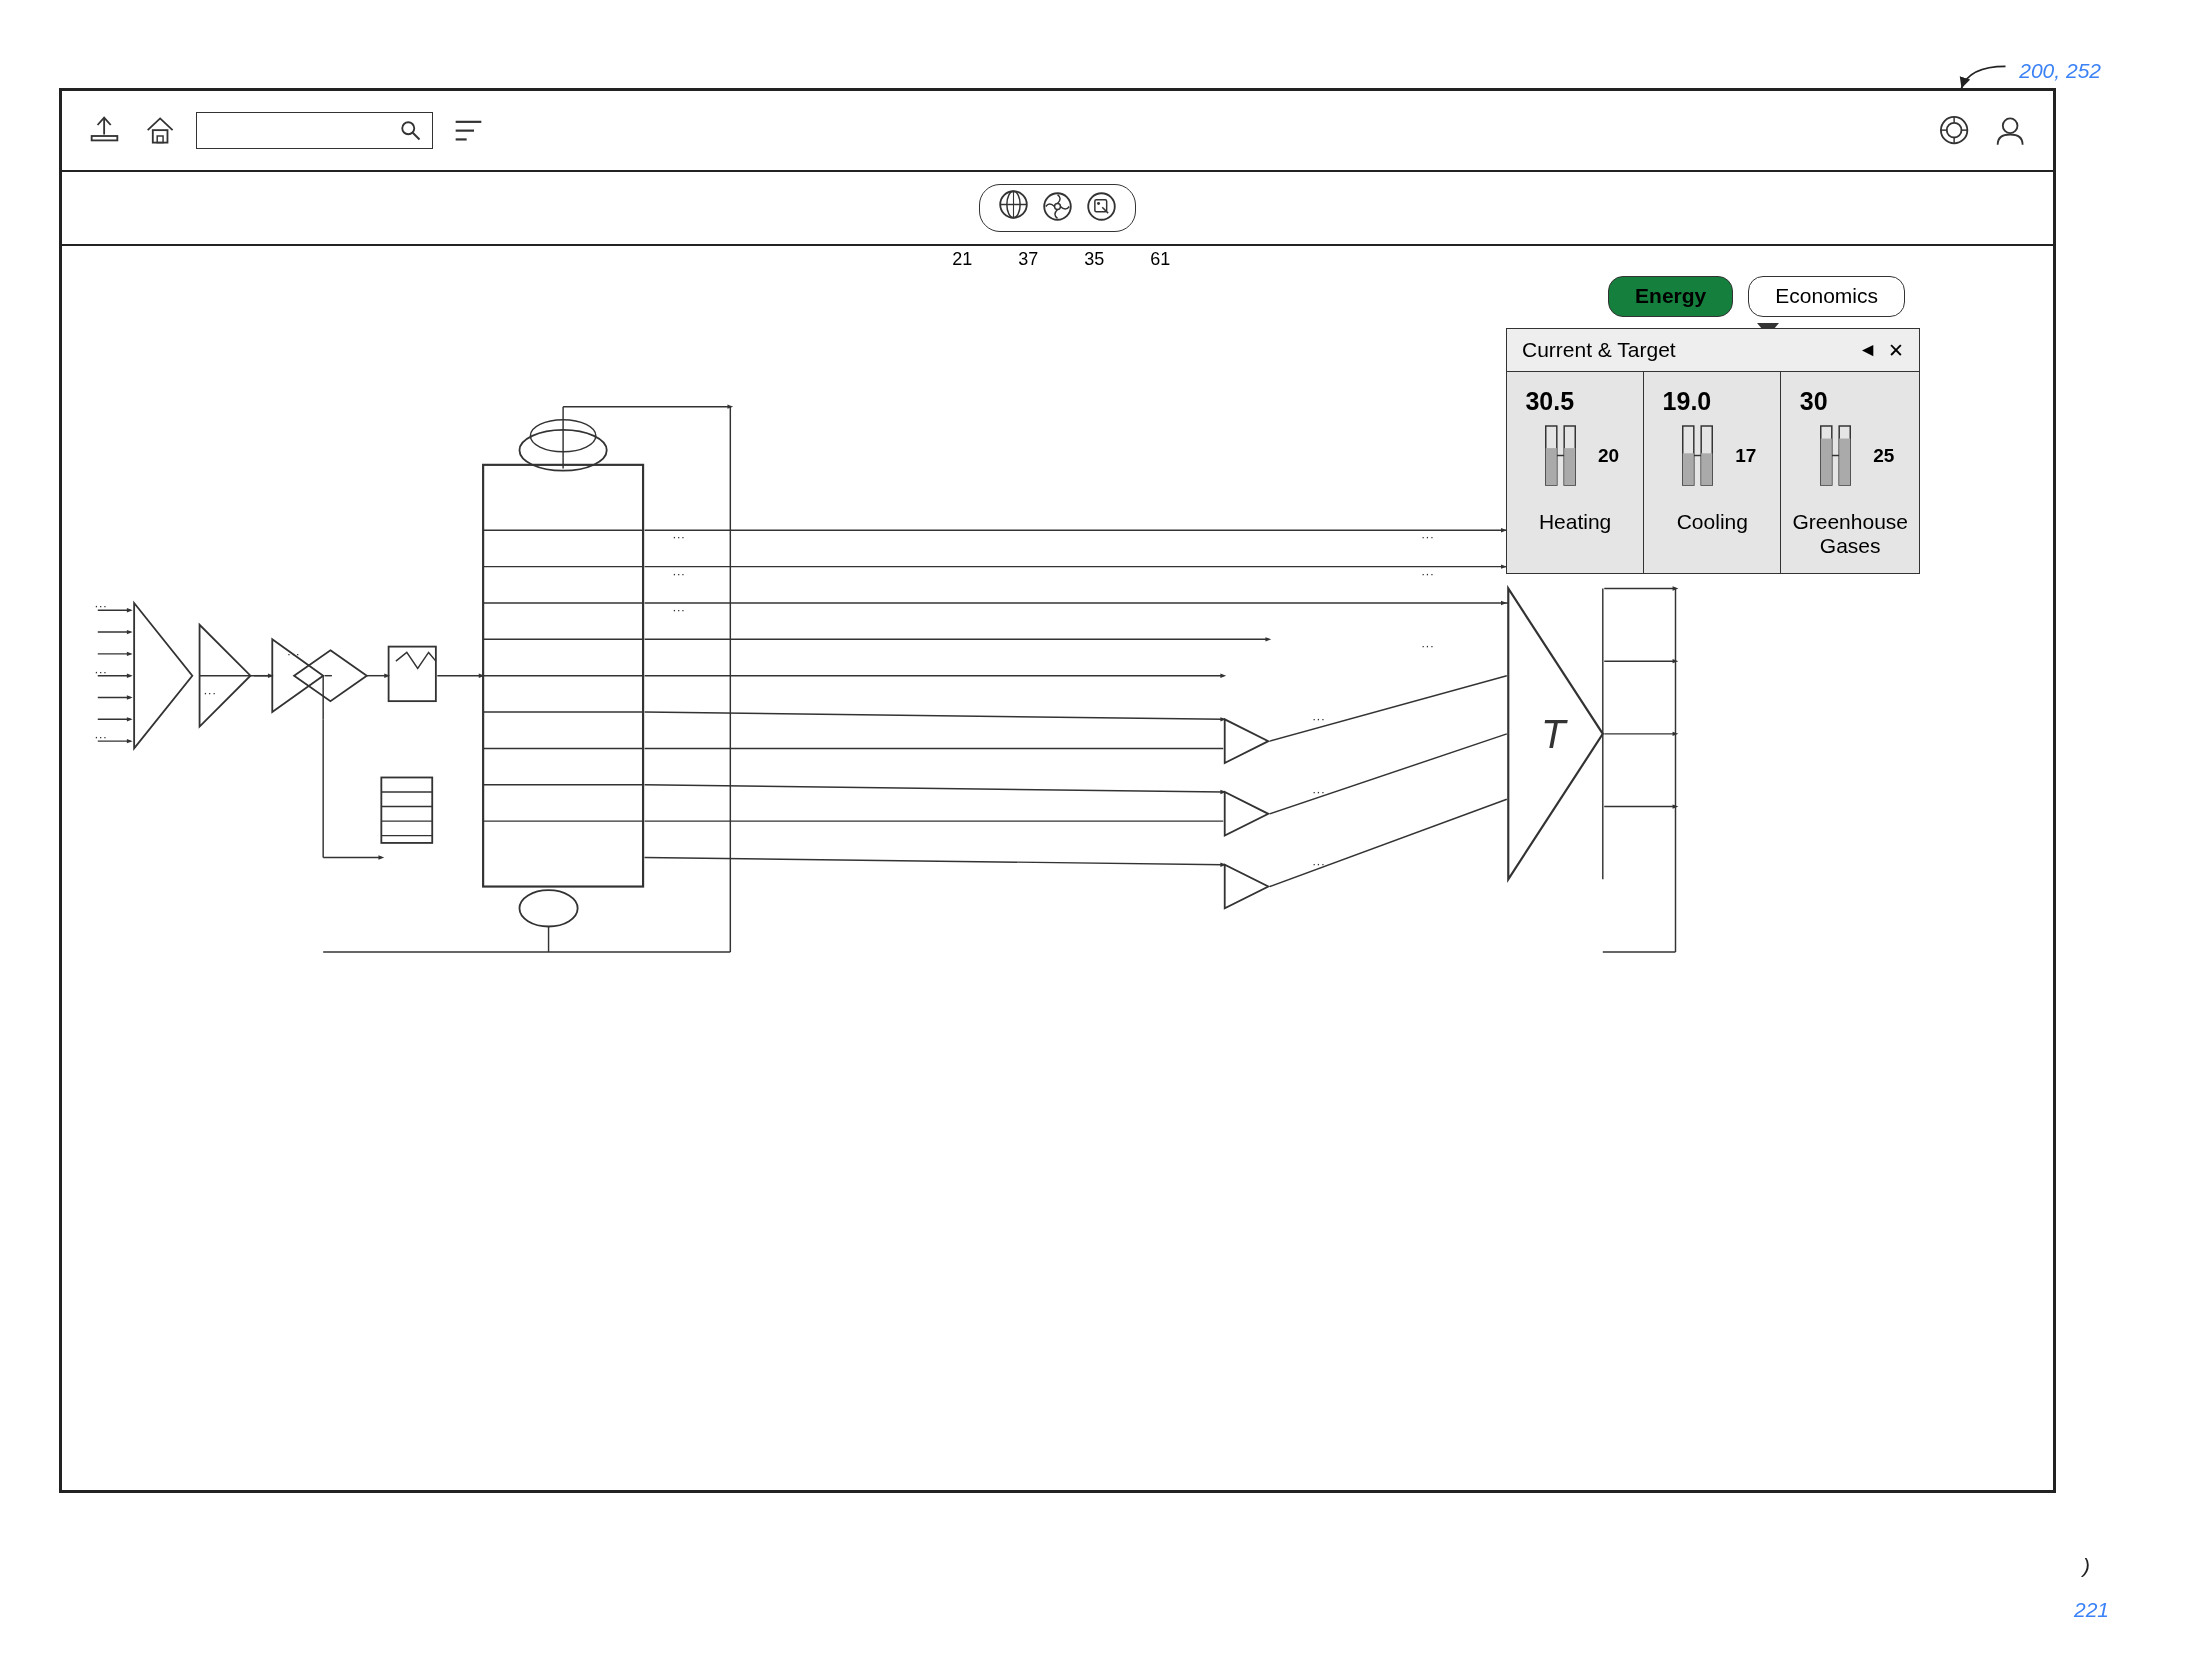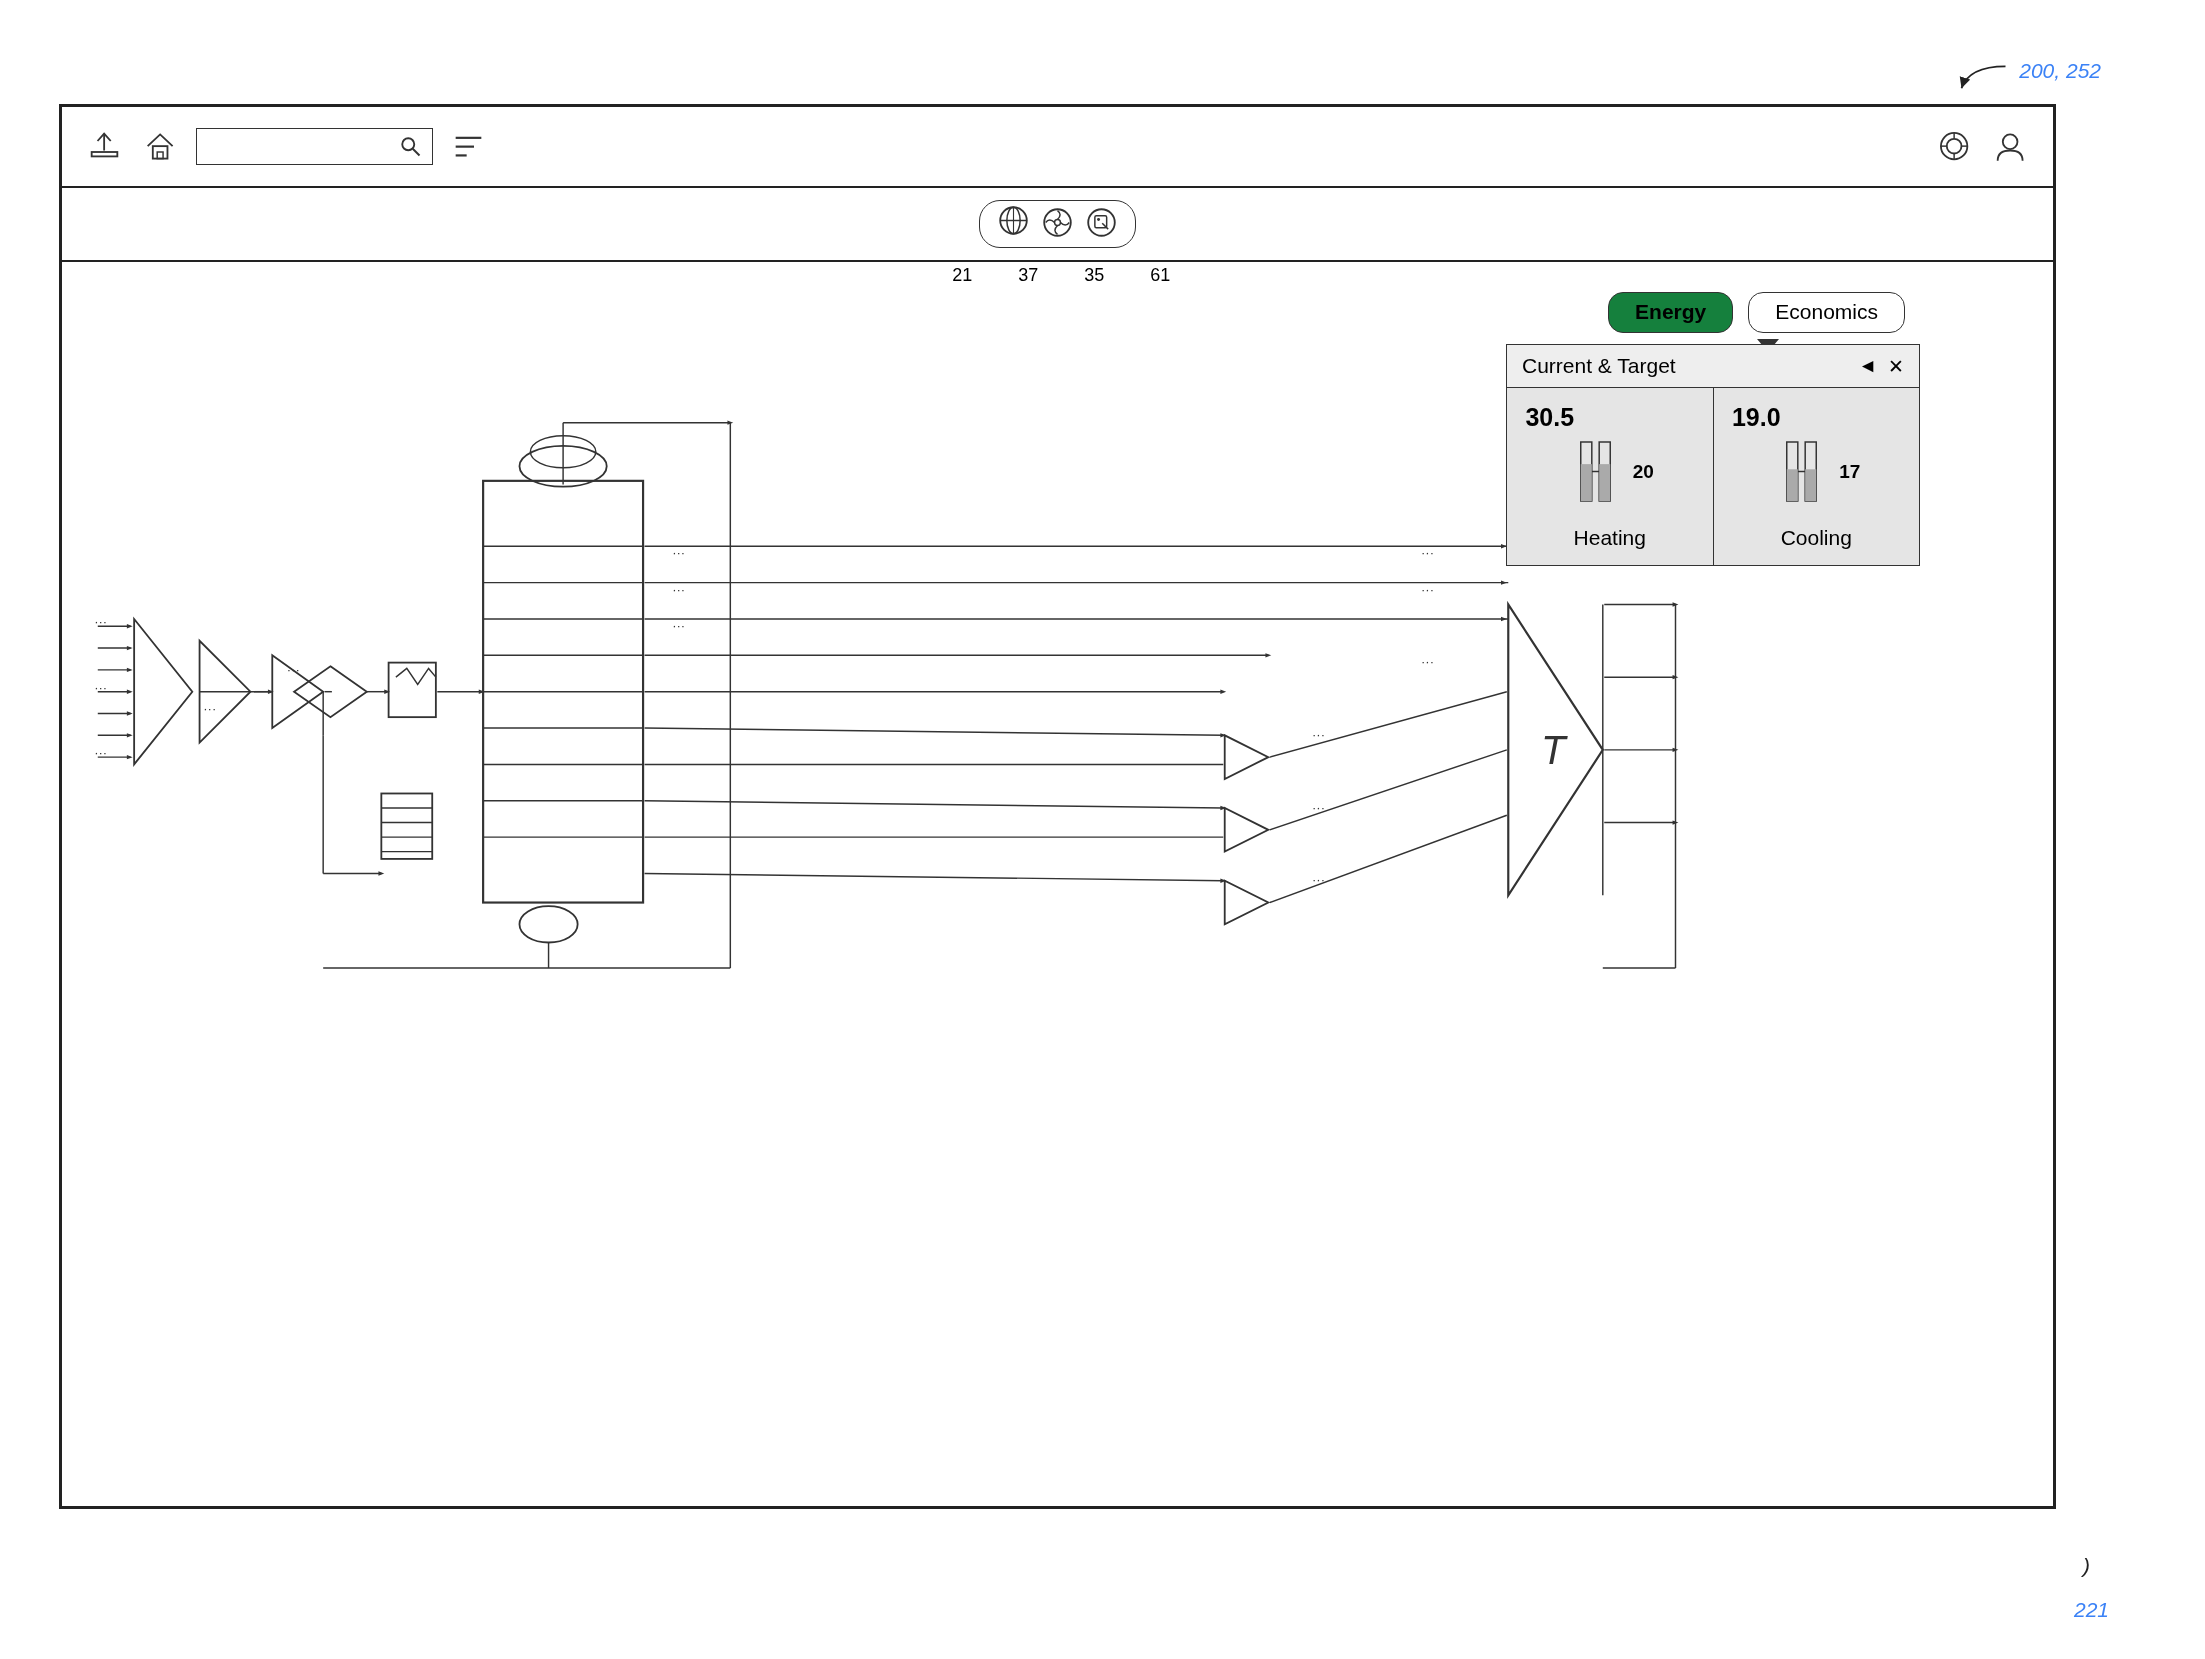--- a/index.html
+++ b/index.html
@@ -16,21 +16,21 @@
     .ref-label {
       position: absolute;
       font-size: 21px;
       font-style: italic;
       color: #3b82f6;
     }
 
     
     .diagram-frame {
       position: absolute;
-      top: 104px;
+      top: 88px;
       left: 59px;
       width: 1997px;
       height: 1405px;
       border: 3px solid #222;
       background: #fff;
     }
 
     
     .toolbar {
       position: absolute;
@@ -362,20 +362,35 @@
               <rect x="45" y="5" width="15" height="80" fill="none" stroke="#333" stroke-width="2"></rect>
               <line x1="20" y1="45" x2="60" y2="45" stroke="#333" stroke-width="2"></line>
               <rect x="20" y="42" width="15" height="43" fill="#aaa"></rect>
               <rect x="45" y="42" width="15" height="43" fill="#aaa"></rect>
             </svg>
             <span class="gauge-value">17</span>
           </div>
           <div class="cell-label">Cooling</div>
         </div>
 
+        <div class="panel-cell">
+          <span class="cell-value-big">30</span>
+          <div class="cell-gauge">
+            <svg width="59" height="67" viewBox="0 0 80 90">
+              <rect x="20" y="5" width="15" height="80" fill="none" stroke="#333" stroke-width="2"></rect>
+              <rect x="45" y="5" width="15" height="80" fill="none" stroke="#333" stroke-width="2"></rect>
+              <line x1="20" y1="45" x2="60" y2="45" stroke="#333" stroke-width="2"></line>
+              <rect x="20" y="22" width="15" height="63" fill="#aaa"></rect>
+              <rect x="45" y="22" width="15" height="63" fill="#aaa"></rect>
+            </svg>
+            <span class="gauge-value">25</span>
+          </div>
+          <div class="cell-label" style="white-space:pre-line;">Greenhouse
+Gases</div>
+        </div>
 
       </div>
     </div>
 
     <svg class="process-svg" viewBox="0 0 2700 1700" style="position:absolute;top:0;left:0;width:100%;height:100%;">
 
       <rect x="560" y="290" width="220" height="580" fill="none" stroke="#333" stroke-width="3"></rect>
 
       <line x1="560" y1="380" x2="780" y2="380" stroke="#333" stroke-width="2"></line>
       <line x1="560" y1="430" x2="780" y2="430" stroke="#333" stroke-width="2"></line>

